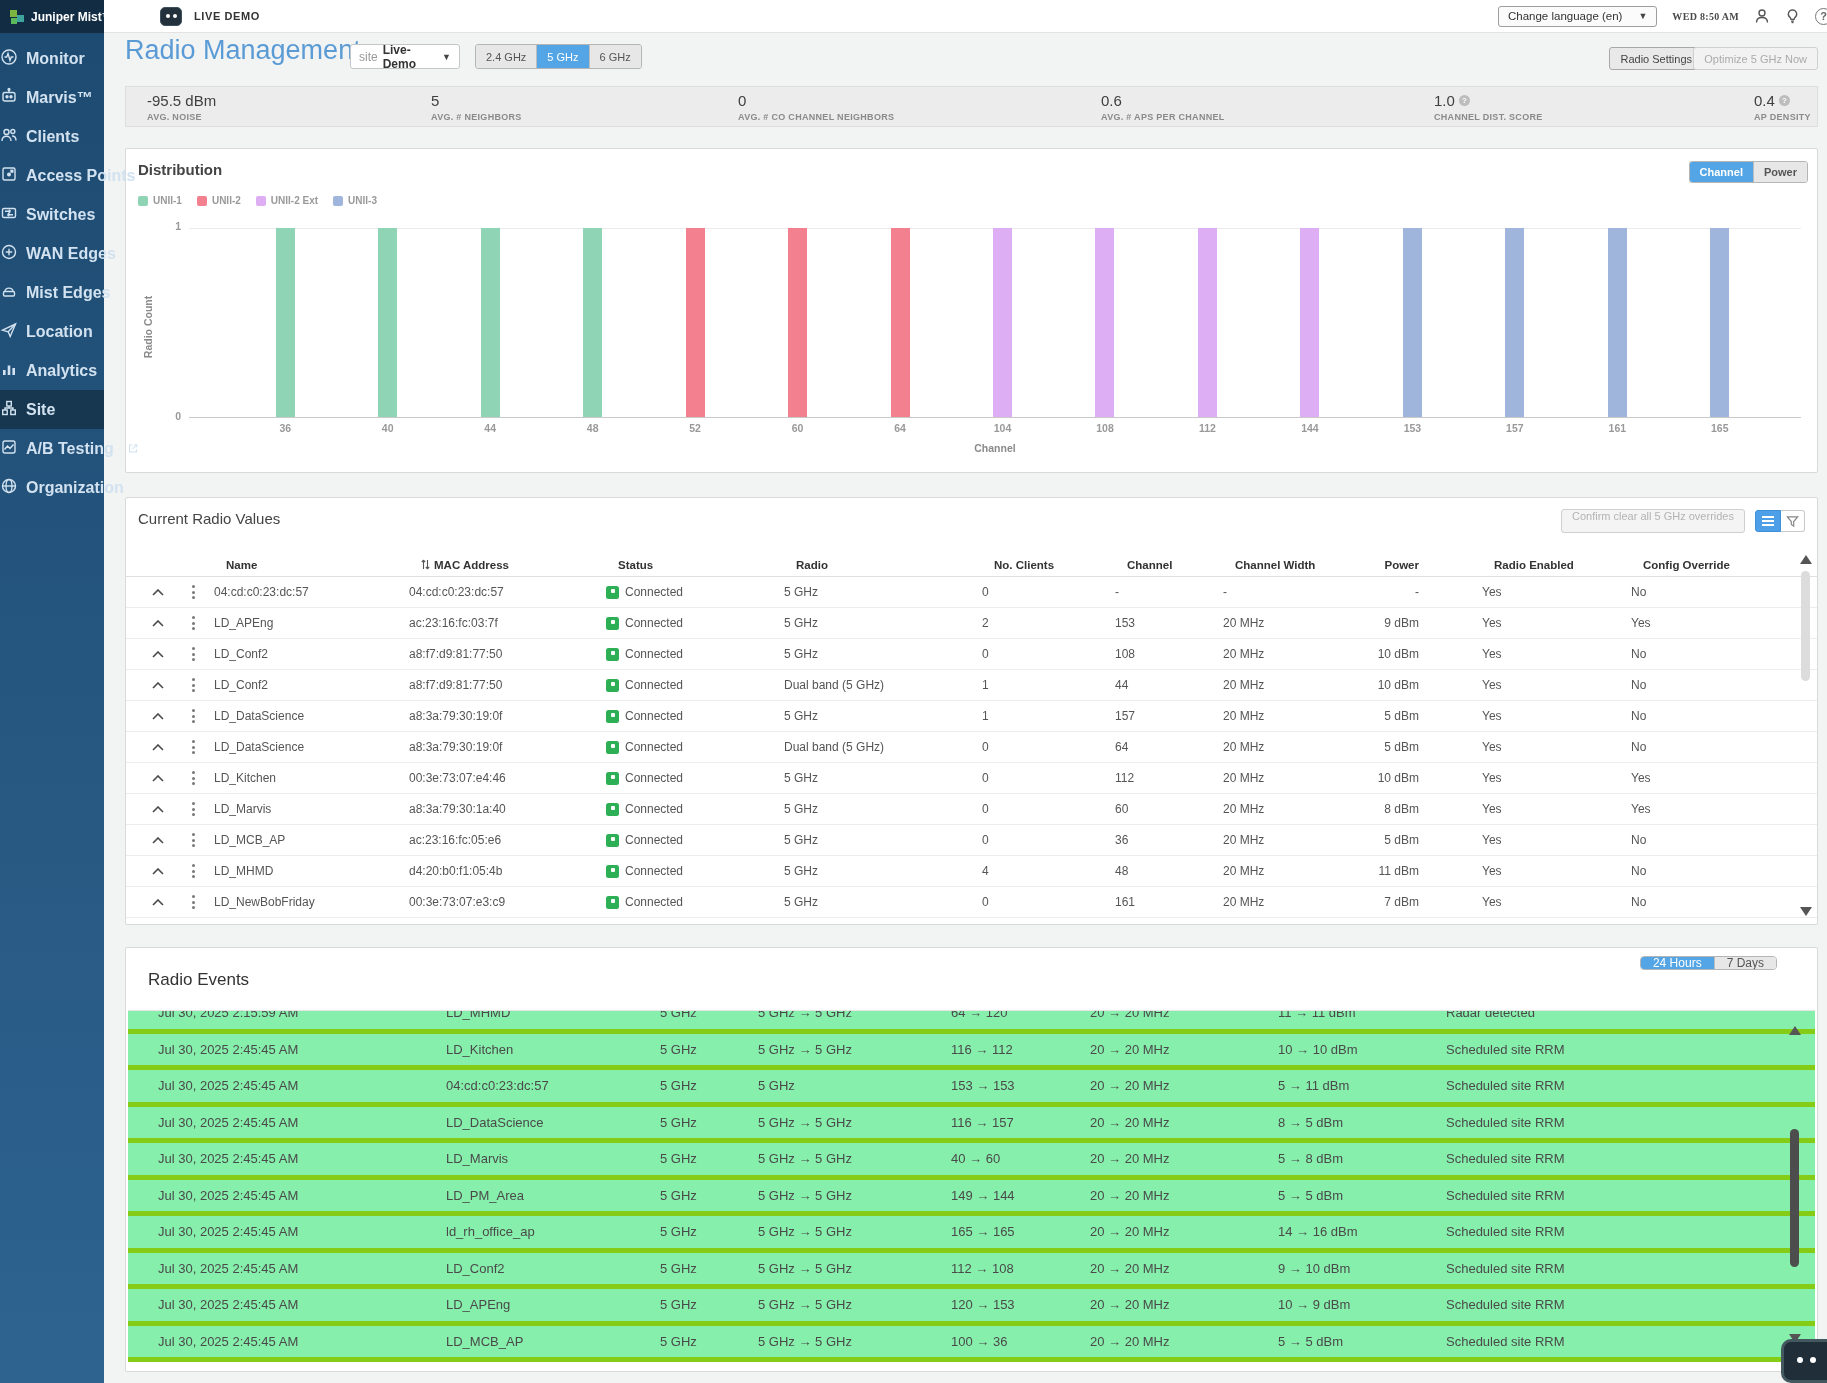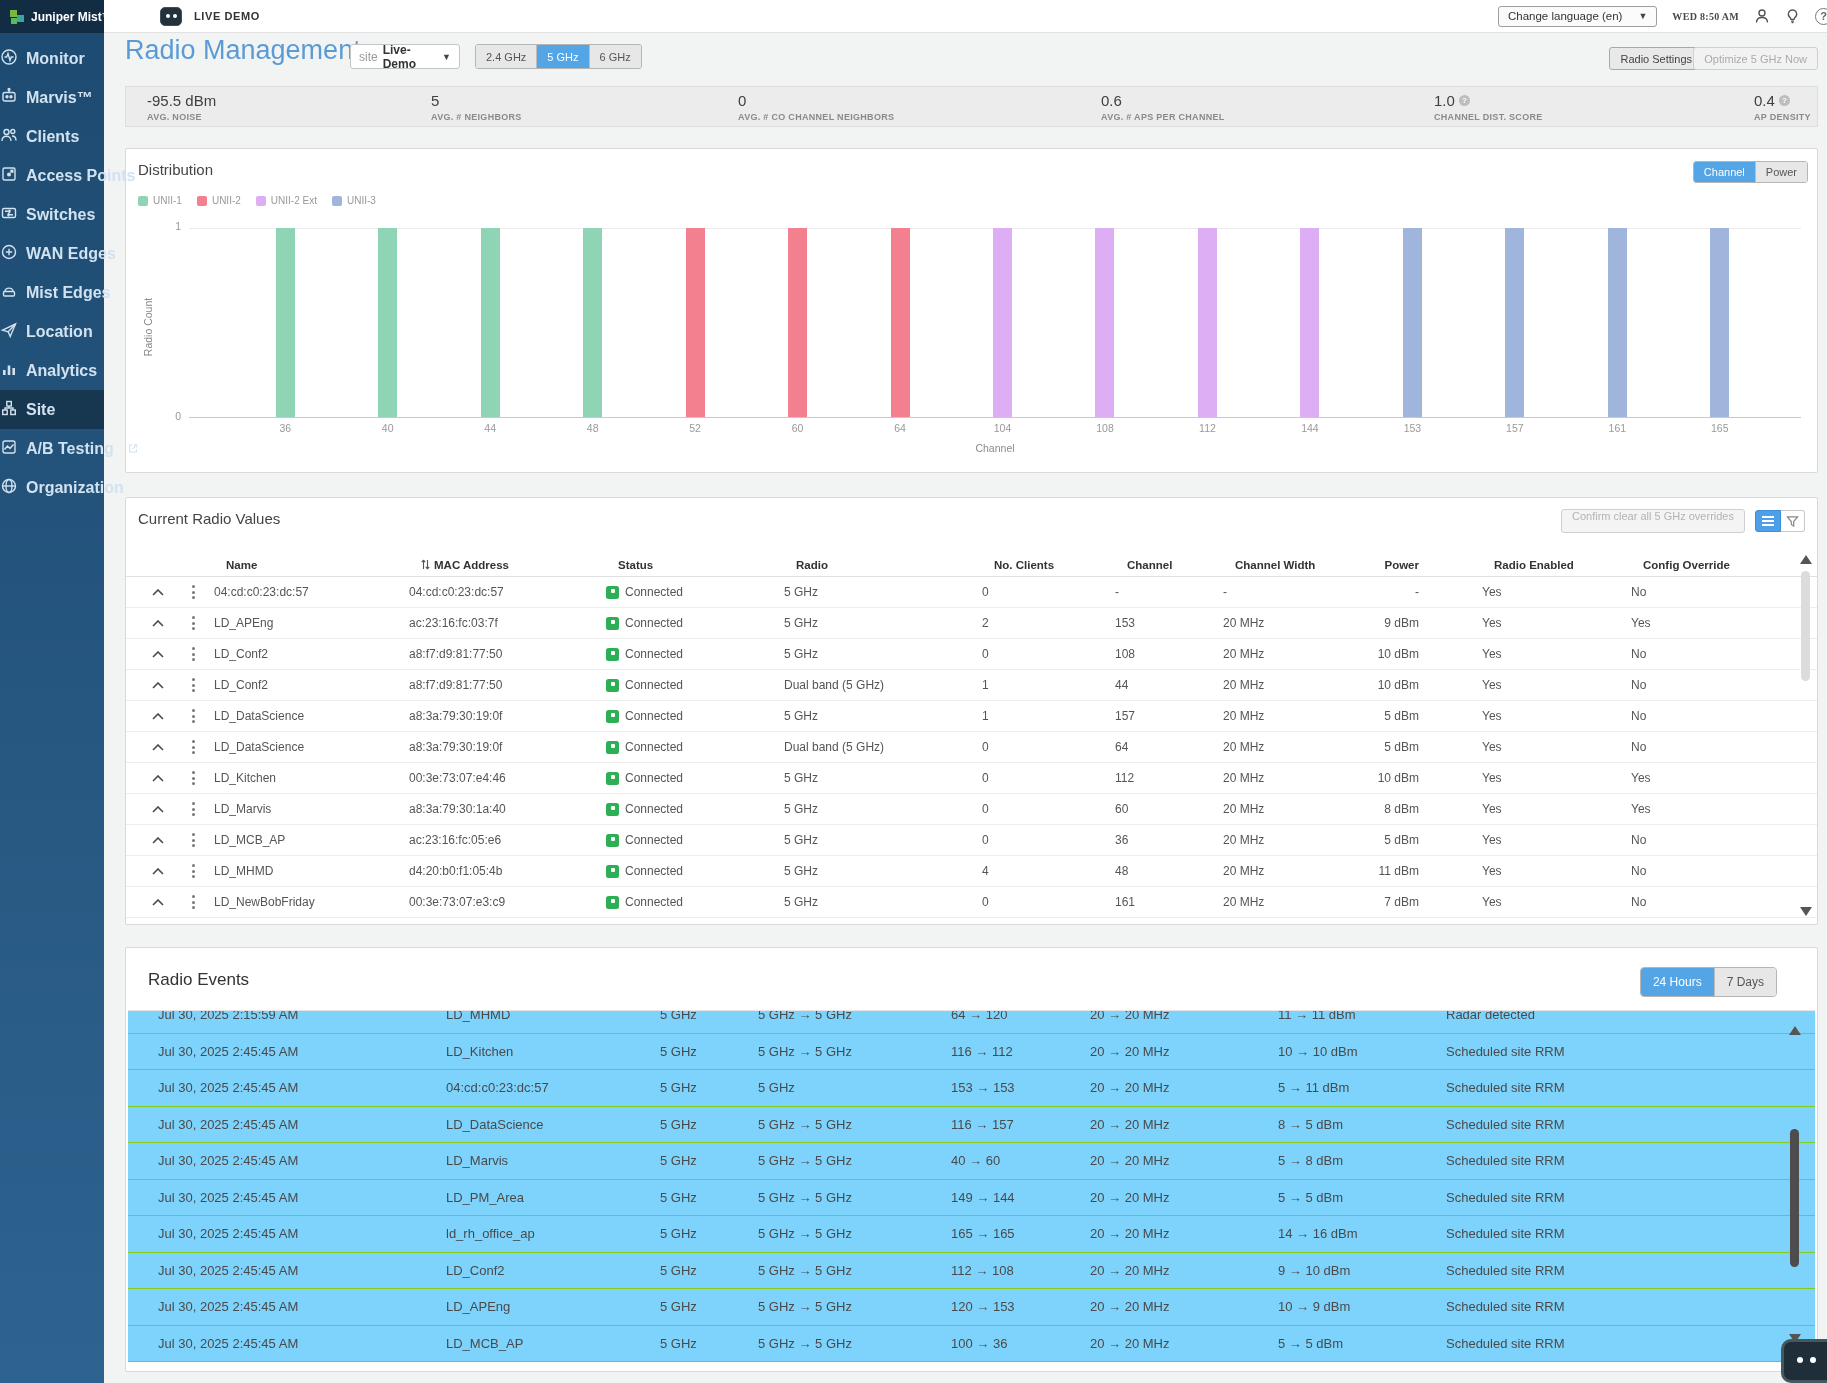--- a/index.html
+++ b/index.html
@@ -67,21 +67,21 @@
     background:#ececec; border:1px solid #ddd; }
   .stat { position:absolute; top:5px; }
   .stat .v { font-size:15px; color:#3f3f3f; display:flex; align-items:center; gap:4px; }
   .stat .l { font-size:9px; font-weight:bold; color:#8a8a8a; letter-spacing:.3px; margin-top:3px; }
   .info-dot { width:11px; height:11px; background:#bdbdbd; color:#fff; border-radius:50%; font-size:8px;
     font-weight:bold; display:none; align-items:center; justify-content:center; }
   .stat.has-info .info-dot { display:inline-flex; }
 
   
   .card { position:absolute; left:21px; width:1693px; background:#fff; border:1px solid #d9d9d9; border-radius:2px; }
-  #dist-card { top:115px; height:325px; }
+  #dist-card { top:115px; height:325px;font-weight:bold; }
   #values-card { top:464px; height:428px; }
   #events-card { top:914px; height:425px; }
   .card-title { position:absolute; left:12px; top:12px; font-size:15px; color:#444; }
 
   
   .toggle-group { position:absolute; display:flex; border:1px solid #b5b5b5; border-radius:3px; overflow:hidden; }
   #dist-toggle { right:9px; top:12px; height:22px; }
   .tg-btn { padding:0 10px; font-size:11px; display:flex; align-items:center; background:#e7e7e7;
     color:#555; border-right:1px solid #bdbdbd; cursor:pointer; }
   .tg-btn:last-child { border-right:none; }
@@ -138,28 +138,28 @@
   #values-scroll { top:57px; bottom:8px; }
   .tri-up { width:0; height:0; border-left:6px solid transparent; border-right:6px solid transparent;
     border-bottom:9px solid #555; margin:0 auto; cursor:pointer; }
   .tri-down { width:0; height:0; border-left:6px solid transparent; border-right:6px solid transparent;
     border-top:9px solid #555; margin:0 auto; position:absolute; bottom:0; left:0; right:0; cursor:pointer; }
   .thumb-light { position:absolute; left:2px; width:9px; top:16px; height:110px; background:#dcdcdc; border-radius:5px; }
   .thumb-dark { position:absolute; left:2px; width:9px; background:#4d4d4d; border-radius:5px; cursor:pointer; }
 
   
   .events-title { position:absolute; left:22px; top:22px; font-size:17px; color:#333; }
-  #events-range { right:40px; top:19px; height:30px; border-radius:4px; }
+  #events-range { right:40px; top:8px; height:14px; border-radius:4px; }
   #events-range .tg-btn { font-size:12px; padding:0 12px; }
   .events-viewport { position:absolute; left:2px; right:2px; top:62px; height:354px; overflow:hidden;
     border-top:1px solid #e5e5e5; }
   .events-list { margin-top:-14px; }
   .erow { height:36.5px; display:grid; grid-template-columns:288px 214px 98px 193px 139px 188px 168px 1fr;
-    align-items:center; padding-left:30px; font-size:13px; color:#4a4a4a; background:#7dd3fc;
-    border-bottom:1px solid #84cc16; cursor:pointer; }
+    align-items:center; padding-left:30px; font-size:13px; color:#4a4a4a; background:#86efac;
+    border-bottom:5px solid #84cc16; cursor:pointer; }
   #events-scroll { top:78px; bottom:28px; right:16px; }
   #events-scroll .thumb-dark { top:103px; height:138px; }
 
   
   .chat-fab { position:absolute; right:-12px; bottom:0px; width:58px; height:44px; background:#1f2e38;
     border:3px solid #44585f; border-radius:10px; cursor:pointer; z-index:9; }
   .chat-fab::before, .chat-fab::after { content:''; position:absolute; width:6px; height:6px;
     border-radius:50%; background:#fff; top:15px; }
   .chat-fab::before { left:13px; } .chat-fab::after { left:26px; }
 </style>

